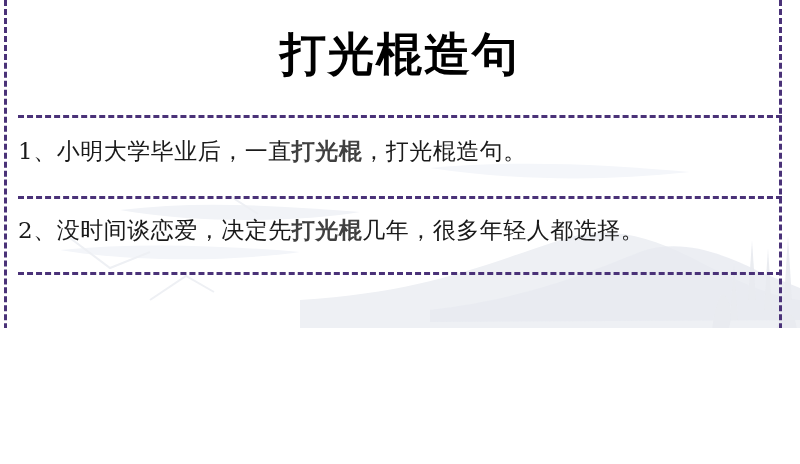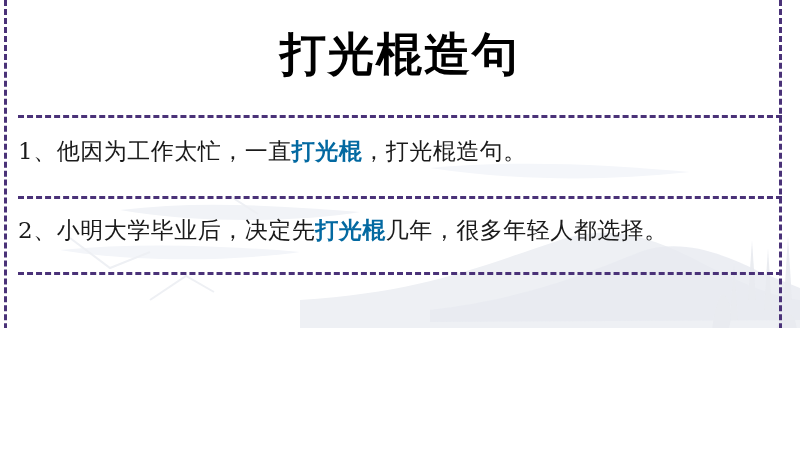--- a/index.html
+++ b/index.html
@@ -76,21 +76,21 @@
     left: 18px;
     width: 766px;
     z-index: 2;
     font-family: "DejaVu Serif", "Liberation Serif", serif;
     font-size: 23px;
     line-height: 40px;
     color: #1a1a1a;
     letter-spacing: 0.5px;
   }
   .sentence .kw {
-    color: #0369a1;
+    color: #404040;
     font-weight: bold;
   }
 
   #s1 { top: 131px; }
   #s2 { top: 210px; }
   #s3 { top: 286px; }
 
   
   #logo {
     position: absolute;
@@ -164,25 +164,25 @@
   <div class="frame-v right"></div>
 
   <div id="title">打光棍造句</div>
 
   <div class="sep" style="top:115px;"></div>
   <div class="sep" style="top:196px;"></div>
   <div class="sep" style="top:272px;"></div>
   <div class="sep" style="top:385px;"></div>
 
   <div class="sentence" id="s1">
-    <span>1、</span><span>他因为工作太忙，一直</span><span class="kw">打光棍</span><span>，打光棍造句。</span>
+    <span>1、</span><span>小明大学毕业后，一直</span><span class="kw">打光棍</span><span>，打光棍造句。</span>
   </div>
 
   <div class="sentence" id="s2">
-    <span>2、</span><span>小明大学毕业后，决定先</span><span class="kw">打光棍</span><span>几年，很多年轻人都选择。</span>
+    <span>2、</span><span>没时间谈恋爱，决定先</span><span class="kw">打光棍</span><span>几年，很多年轻人都选择。</span>
   </div>
 
 
   <div id="logo">
     <svg id="logo-mark" viewBox="0 0 100 100" aria-hidden="true">
       <circle cx="50" cy="50" r="46" fill="#ffffff"></circle>
       <path d="M50 4 A46 46 0 0 0 50 96 A23 23 0 0 1 50 50 A23 23 0 0 0 50 4 Z" fill="#e11b22"></path>
       <path d="M50 4 A46 46 0 0 1 50 96 A23 23 0 0 0 50 50 A23 23 0 0 1 50 4 Z" fill="#1f3fa8"></path>
       <circle cx="50" cy="27" r="8" fill="#ffffff"></circle>
       <circle cx="50" cy="73" r="8" fill="#ffffff"></circle>

